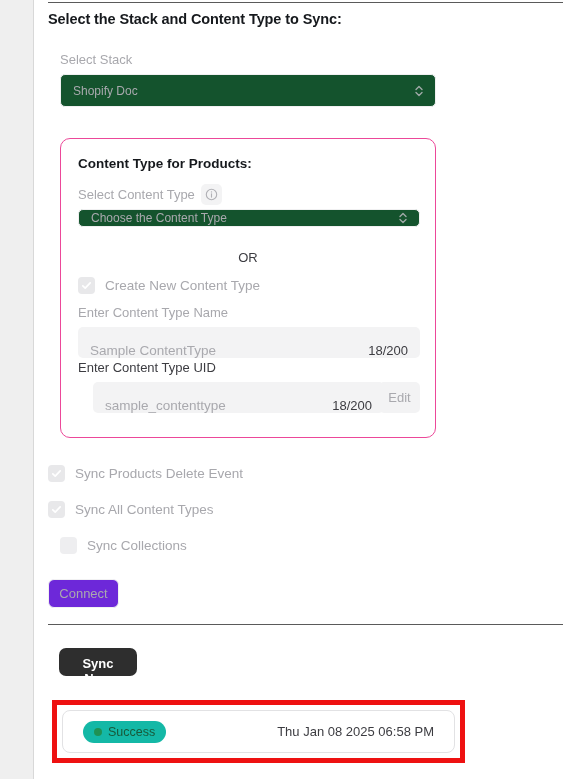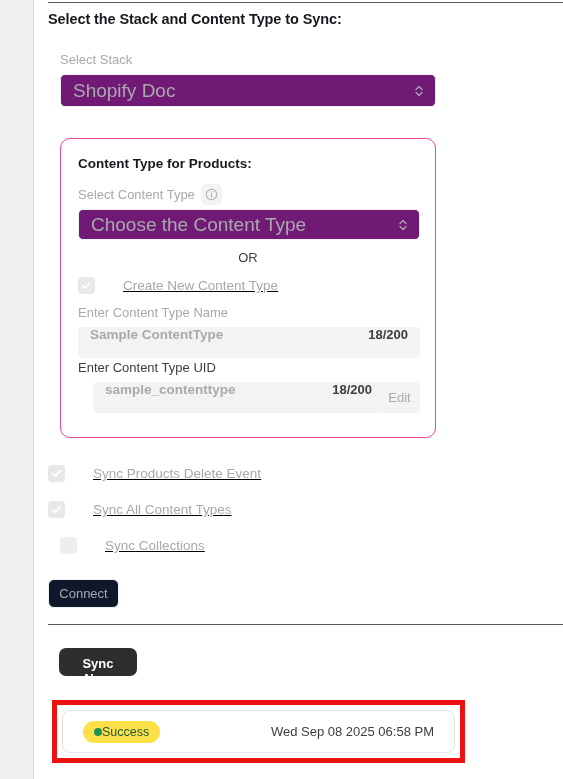--- a/index.html
+++ b/index.html
@@ -61,30 +61,30 @@
     color: #3c3c41;
   }
 
   .select-stack-label {
     position: absolute;
     left: 26px;
     top: 52px;
   }
 
   .select-box {
-    background: #701a75;
+    background: #14532d;
     border: 1px solid #f0f0f1;
     border-radius: 5px;
     display: flex;
     align-items: center;
     justify-content: space-between;
     padding: 0 10px 0 12px;
     box-sizing: border-box;
     color: #a9a9ae;
-    font-size: 19px;
+    font-size: 12px;
   }
 
   .select-stack {
     position: absolute;
     left: 26px;
     top: 74px;
     width: 376px;
     height: 33px;
   }
 
@@ -134,37 +134,36 @@
   .info-icon {
     display: block;
     width: 13px;
     height: 13px;
   }
   .ct-select {
     position: absolute;
     left: 17px;
     top: 70px;
     width: 342px;
-    height: 31px;
+    height: 18px;
   }
   .or-text {
     position: absolute;
     left: 0;
     right: 0;
     top: 111px;
     text-align: center;
     font-size: 13px;
     color: #3c3c41;
   }
 
   .checkbox-row {
     display: flex;
     align-items: center;
-    gap: 28px;
-    text-decoration: underline;
+    gap: 10px;
   }
   .cbox {
     width: 17px;
     height: 17px;
     border-radius: 4px;
     background: #e8e8ea;
     flex: 0 0 17px;
     display: flex;
     align-items: center;
     justify-content: center;
@@ -186,26 +185,25 @@
   }
   .ct-name-label {
     position: absolute;
     left: 17px;
     top: 166px;
   }
   .input-box {
     background: #f3f3f4;
     border-radius: 5px;
     display: flex;
-    align-items: flex-start;
+    align-items: flex-end;
     justify-content: space-between;
     padding: 0 12px;
     box-sizing: border-box;
     font-size: 13.5px;
-    font-weight: bold;
   }
   .input-val { color: #a9a9ae; }
   .input-count { color: #3c3c41; font-size: 13px; }
 
   .ct-name-input {
     position: absolute;
     left: 17px;
     top: 188px;
     width: 342px;
     height: 31px;
@@ -254,21 +252,21 @@
     border-radius: 6px;
     font-size: 13px;
     font-family: "Liberation Sans", sans-serif;
     display: flex;
     align-items: center;
     justify-content: center;
     box-sizing: border-box;
     cursor: default;
   }
   .btn-connect {
-    background: #0f172a;
+    background: #6d28d9;
     border: 1px solid #f1f1f2;
     color: #a9a9ae;
     width: 71px;
   }
   .btn-disconnect {
     background: #ffffff;
     border: 1px solid #cfcfd2;
     color: #16191d;
     font-weight: bold;
     width: 86px;
@@ -321,23 +319,24 @@
     border-radius: 8px;
     background: #ffffff;
     box-sizing: border-box;
     display: flex;
     align-items: center;
   }
   .status-badge {
     margin-left: 20px;
     height: 22px;
     border-radius: 11px;
-    background: #fde047;
-    display: flex;
-    align-items: center;
+    background: #14b8a6;
+    display: flex;
+    align-items: center;
+    gap: 6px;
     padding: 0 11px;
     box-sizing: border-box;
   }
   .status-dot {
     width: 8px;
     height: 8px;
     border-radius: 50%;
     background: #1f9254;
     flex: 0 0 8px;
   }
@@ -460,17 +459,17 @@
 
     <button class="sync-now">Sync Now</button>
 
     <div class="highlight-box"></div>
 
     <div class="status-card">
       <span class="status-badge">
         <span class="status-dot"></span>
         <span class="status-text">Success</span>
       </span>
-      <span class="status-time">Wed Sep 08 2025 06:58 PM</span>
+      <span class="status-time">Thu Jan 08 2025 06:58 PM</span>
     </div>
 
   </div>
 </div>
 
 </body></html>

